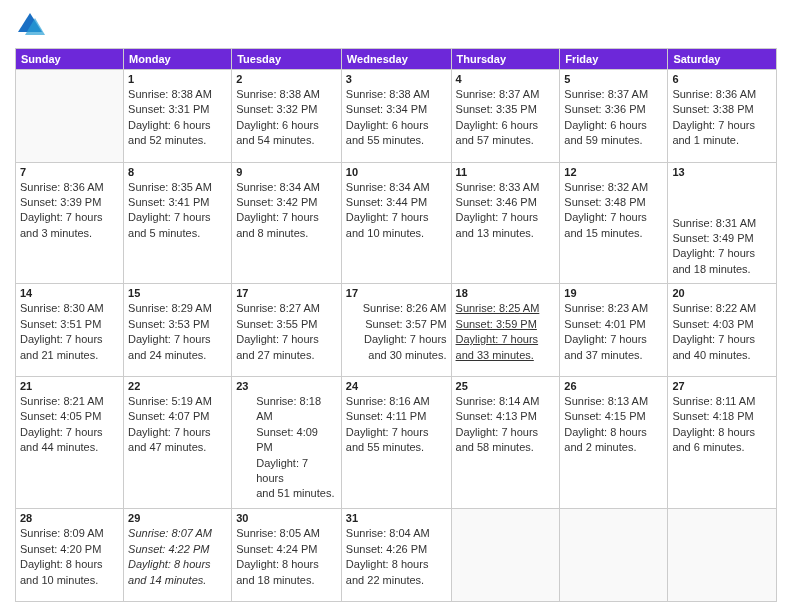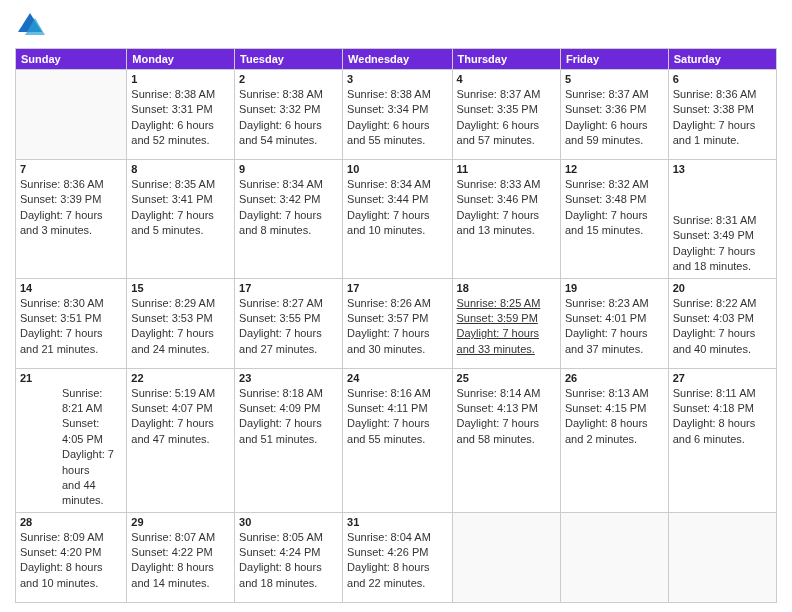--- a/index.html
+++ b/index.html
@@ -247,21 +247,21 @@
           </td>
           <td>
             <span class="day-num">17</span>
             <div class="day-info" style="white-space: pre-line;">Sunrise: 8:27 AM
 Sunset: 3:55 PM
 Daylight: 7 hours
 and 27 minutes.</div>
           </td>
           <td>
             <span class="day-num">17</span>
-            <div class="day-info" style="white-space: pre-line;">Sunrise: 8:26 AM
+            <div class="day-info" style="white-space: pre-line; text-align: right;">Sunrise: 8:26 AM
 Sunset: 3:57 PM
 Daylight: 7 hours
 and 30 minutes.</div>
           </td>
           <td>
             <span class="day-num">18</span>
             <div class="day-info" style="white-space: pre-line; text-decoration: underline;">Sunrise: 8:25 AM
 Sunset: 3:59 PM
 Daylight: 7 hours
 and 33 minutes.</div>
@@ -277,35 +277,35 @@
             <span class="day-num">20</span>
             <div class="day-info" style="white-space: pre-line;">Sunrise: 8:22 AM
 Sunset: 4:03 PM
 Daylight: 7 hours
 and 40 minutes.</div>
           </td>
         </tr>
         <tr>
           <td>
             <span class="day-num">21</span>
-            <div class="day-info" style="white-space: pre-line; margin-left: 42px;">Sunrise: 8:21 AM
+            <div class="day-info" style="white-space: pre-line;">Sunrise: 8:21 AM
 Sunset: 4:05 PM
 Daylight: 7 hours
 and 44 minutes.</div>
           </td>
           <td>
             <span class="day-num">22</span>
             <div class="day-info" style="white-space: pre-line;">Sunrise: 5:19 AM
 Sunset: 4:07 PM
 Daylight: 7 hours
 and 47 minutes.</div>
           </td>
           <td>
             <span class="day-num">23</span>
-            <div class="day-info" style="white-space: pre-line;">Sunrise: 8:18 AM
+            <div class="day-info" style="white-space: pre-line; margin-left: 20px;">Sunrise: 8:18 AM
 Sunset: 4:09 PM
 Daylight: 7 hours
 and 51 minutes.</div>
           </td>
           <td>
             <span class="day-num">24</span>
             <div class="day-info" style="white-space: pre-line;">Sunrise: 8:16 AM
 Sunset: 4:11 PM
 Daylight: 7 hours
 and 55 minutes.</div>
@@ -335,21 +335,21 @@
         <tr>
           <td>
             <span class="day-num">28</span>
             <div class="day-info" style="white-space: pre-line;">Sunrise: 8:09 AM
 Sunset: 4:20 PM
 Daylight: 8 hours
 and 10 minutes.</div>
           </td>
           <td>
             <span class="day-num">29</span>
-            <div class="day-info" style="white-space: pre-line;">Sunrise: 8:07 AM
+            <div class="day-info" style="white-space: pre-line; font-style: italic;">Sunrise: 8:07 AM
 Sunset: 4:22 PM
 Daylight: 8 hours
 and 14 minutes.</div>
           </td>
           <td>
             <span class="day-num">30</span>
             <div class="day-info" style="white-space: pre-line;">Sunrise: 8:05 AM
 Sunset: 4:24 PM
 Daylight: 8 hours
 and 18 minutes.</div>

